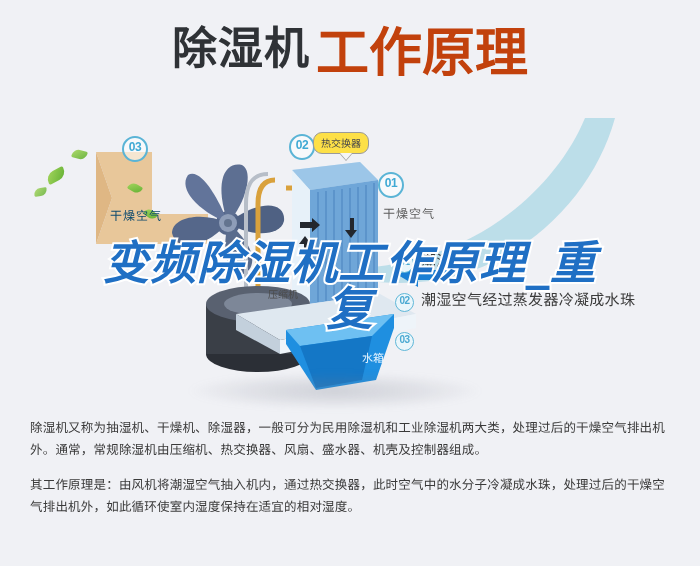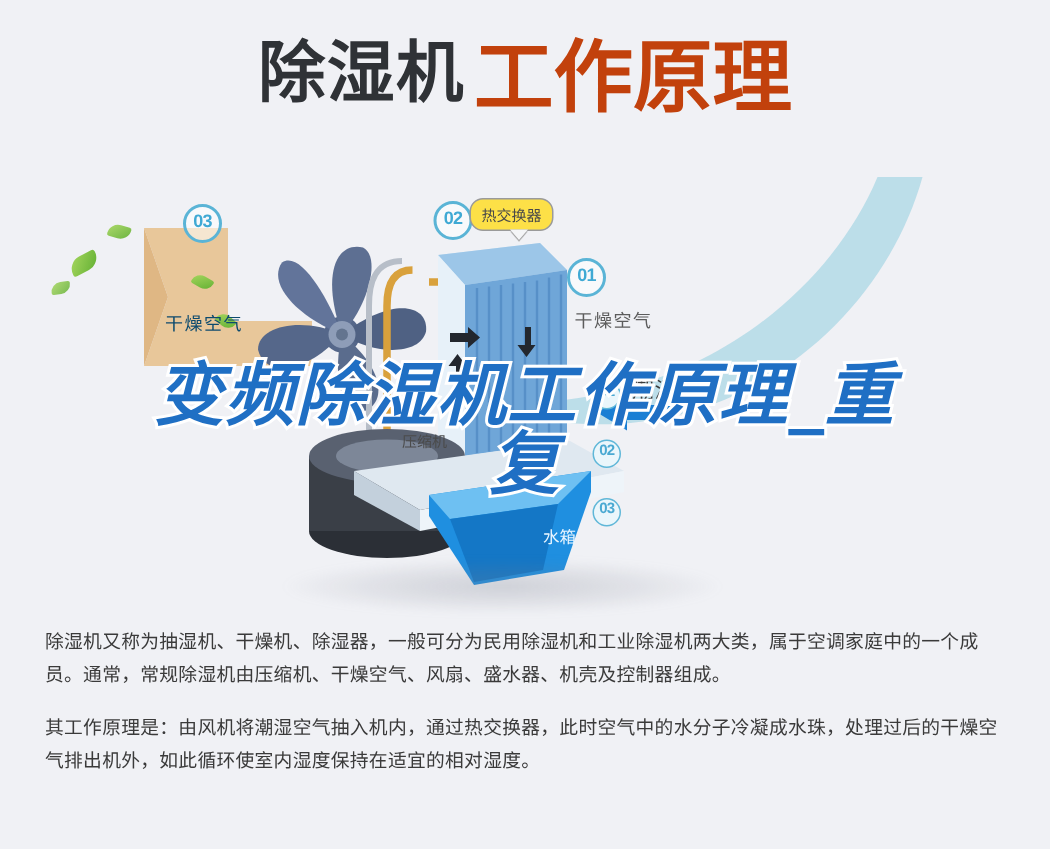--- a/index.html
+++ b/index.html
@@ -210,30 +210,31 @@
     <div class="lbl lbl-comp">压缩机</div>
     <div class="lbl lbl-tank">水箱</div>
 
     <div class="bullets">
       <div class="bullet">
         <div class="bnum">01</div>
         <div class="btxt">潮湿</div>
       </div>
       <div class="bullet">
         <div class="bnum">02</div>
+        <div class="btxt">潮湿空气经过蒸发器冷凝成水珠</div>
       </div>
       <div class="bullet">
         <div class="bnum">03</div>
       </div>
     </div>
   </div>
 
   <div class="watermark">
     <span>变频除湿机工作原理_重</span><br>
     <span>复</span>
   </div>
 
   <div class="body-text">
-    <p class="para">除湿机又称为抽湿机、干燥机、除湿器，一般可分为民用除湿机和工业除湿机两大类，属于空调家庭中的一个成员。通常，常规除湿机由压缩机、干燥空气、风扇、盛水器、机壳及控制器组成。</p>
+    <p class="para">除湿机又称为抽湿机、干燥机、除湿器，一般可分为民用除湿机和工业除湿机两大类，处理过后的干燥空气排出机外。通常，常规除湿机由压缩机、热交换器、风扇、盛水器、机壳及控制器组成。</p>
     <p class="para">其工作原理是：由风机将潮湿空气抽入机内，通过热交换器，此时空气中的水分子冷凝成水珠，处理过后的干燥空气排出机外，如此循环使室内湿度保持在适宜的相对湿度。</p>
   </div>
 
 </div>
 
 </body></html>

